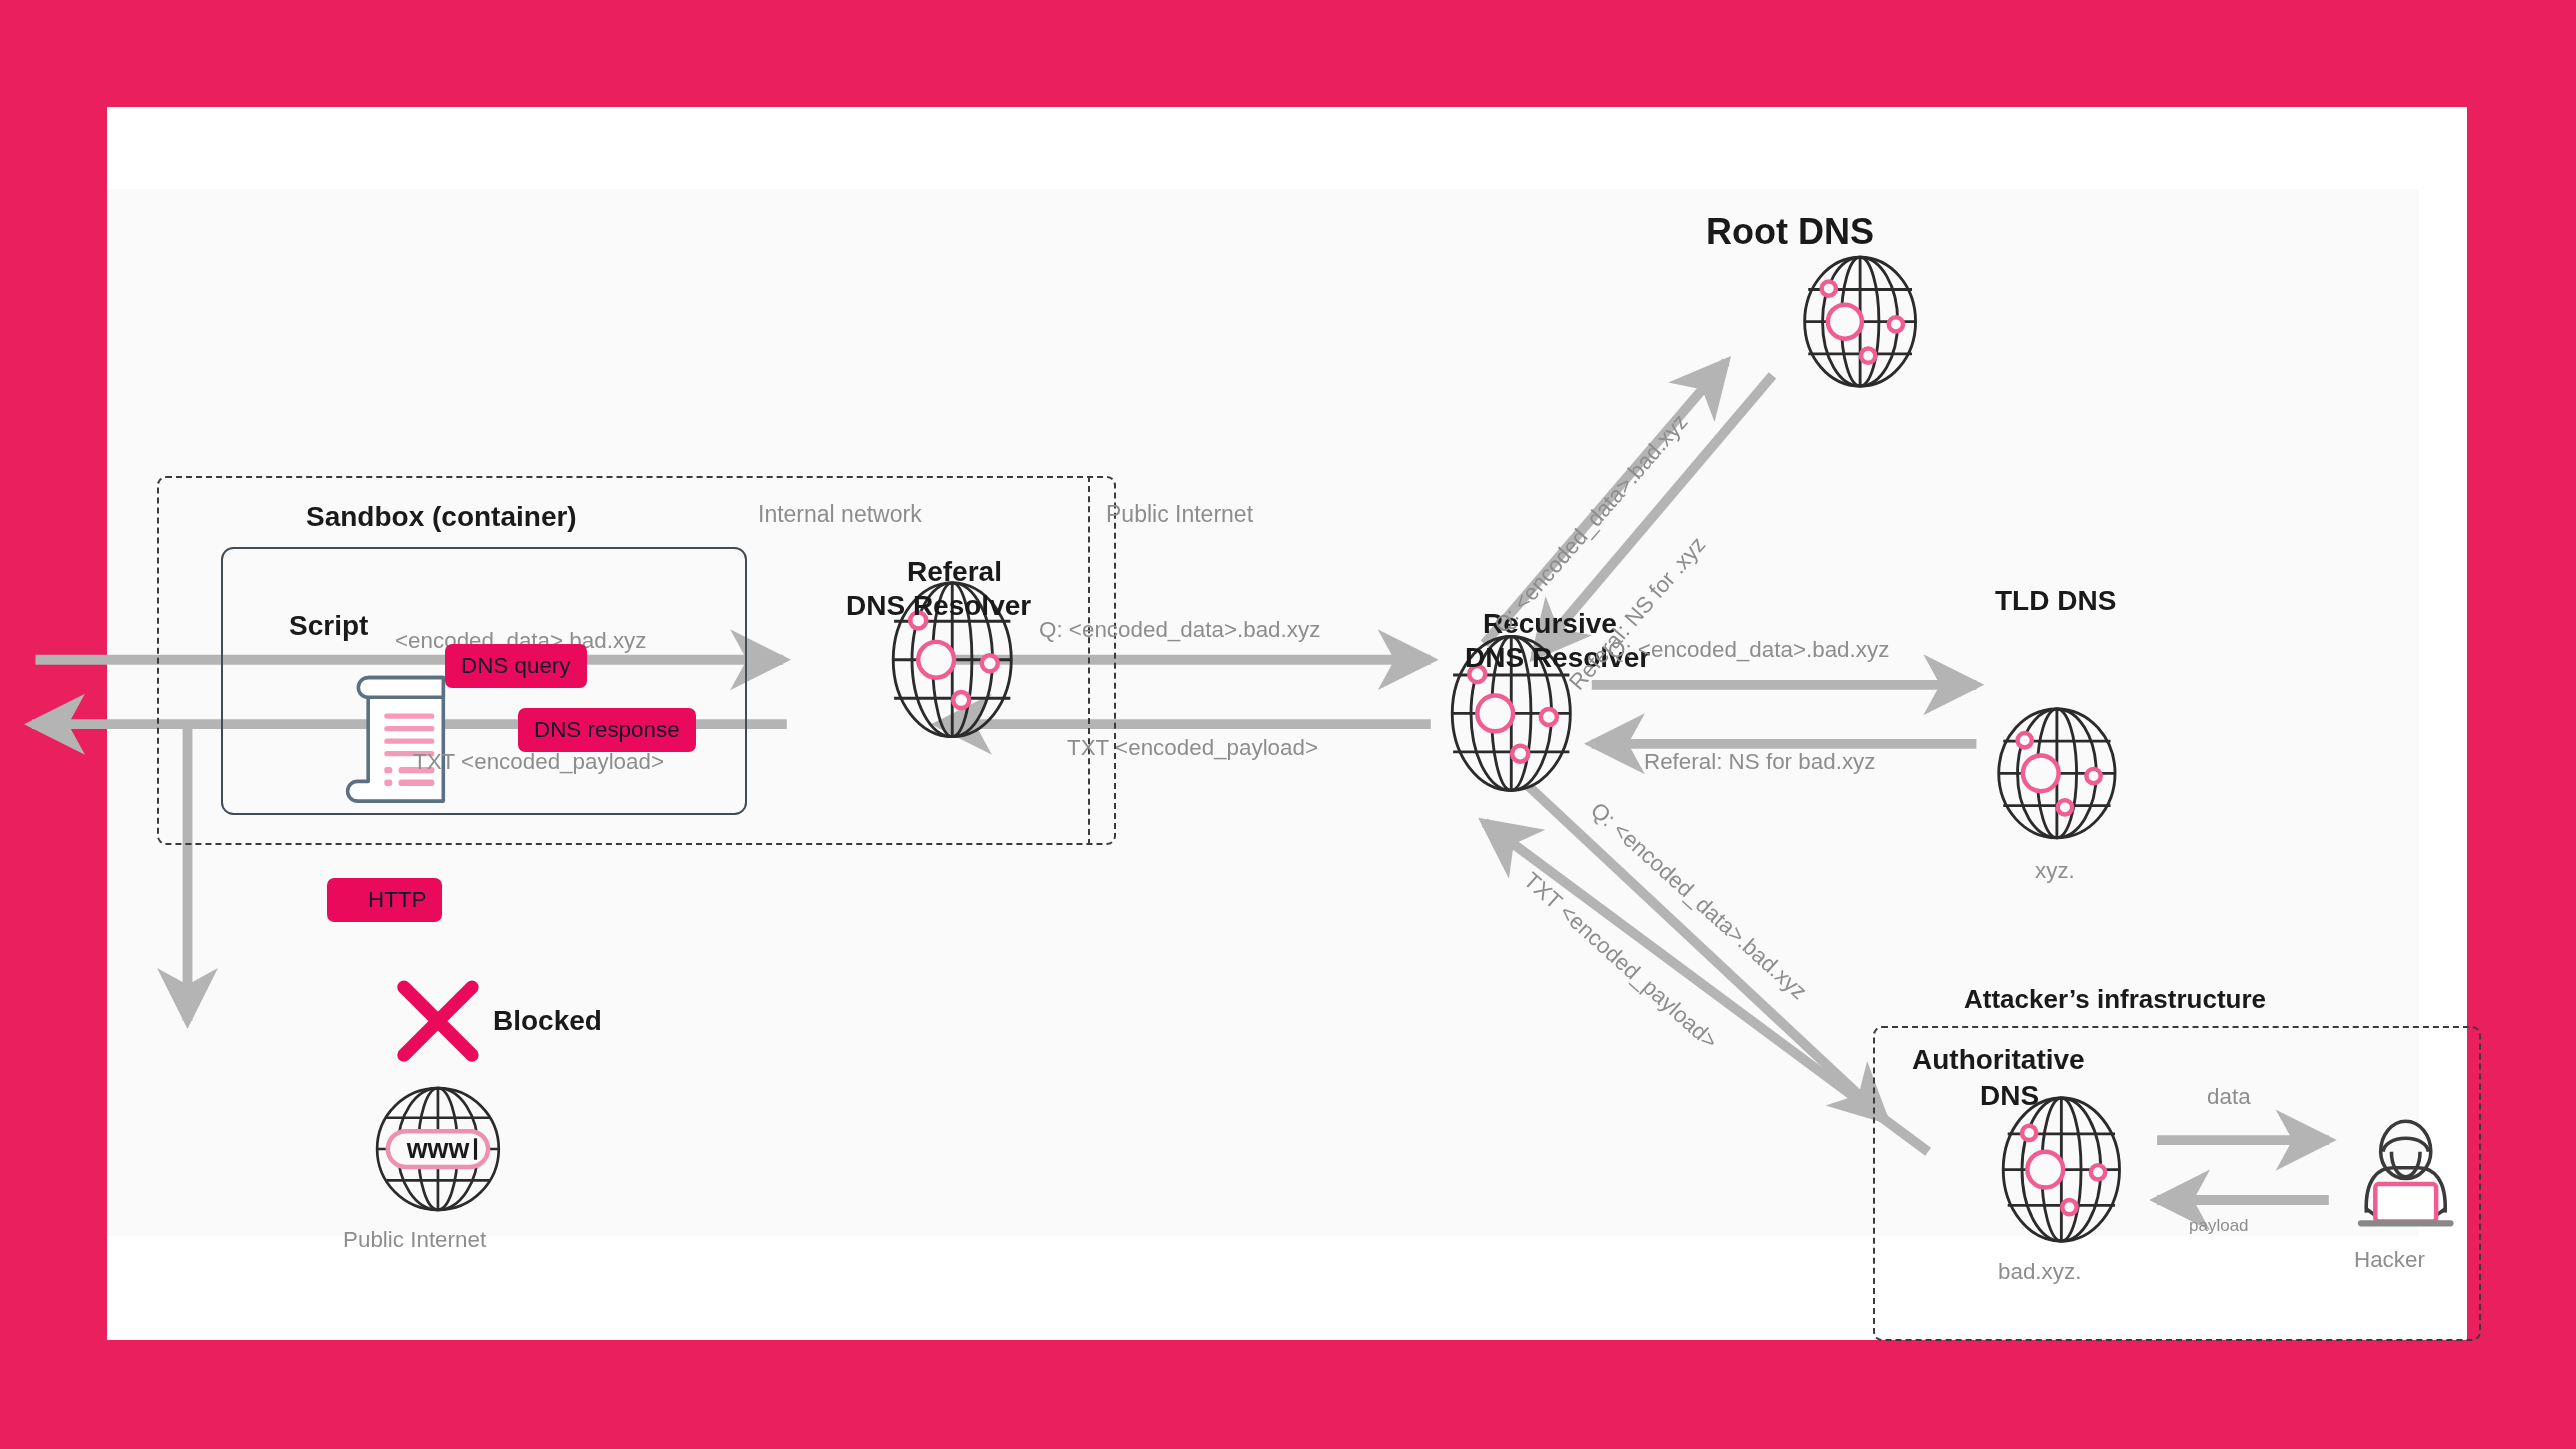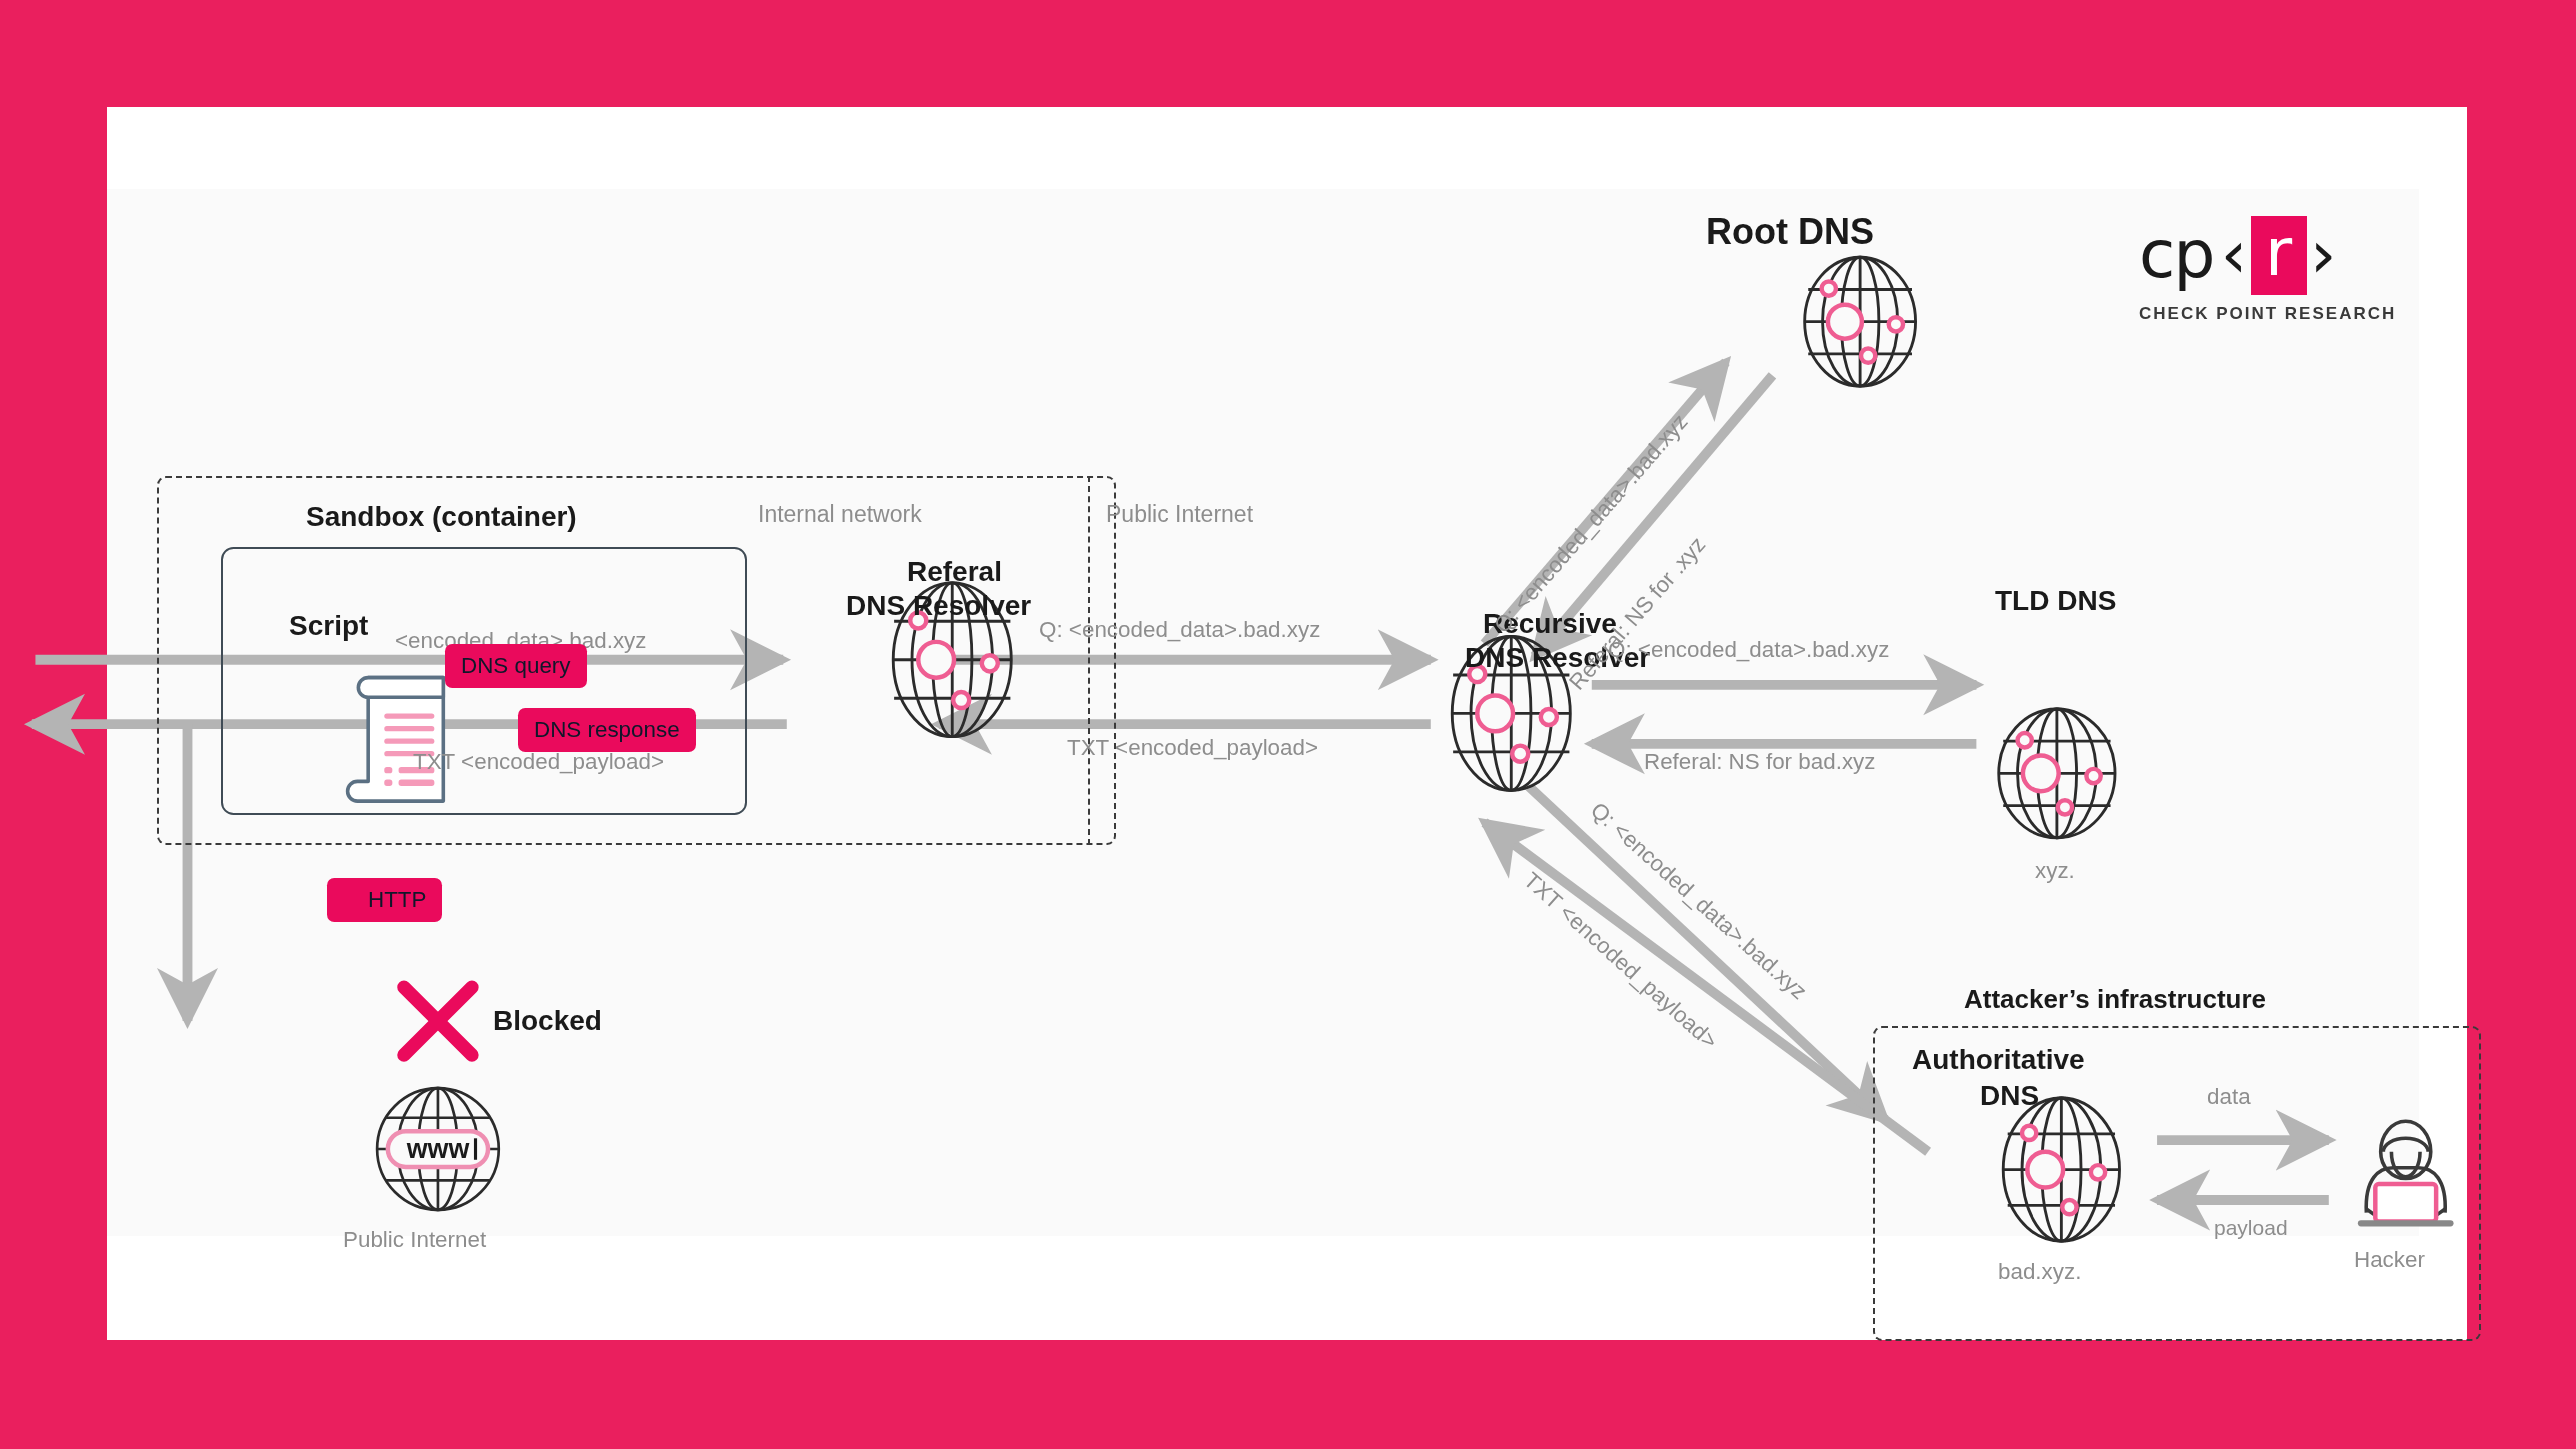--- a/index.html
+++ b/index.html
@@ -299,41 +299,32 @@
 
     <div class="lbl muted" style="left:1501px;top:530px;font-size:22.4px;">Q: &lt;encoded_data&gt;.bad.xyz</div>
     <div class="lbl muted" style="left:1537px;top:642px;font-size:22.4px;">Referal: NS for bad.xyz</div>
 
     <div class="lbl bold" style="left:1805px;top:937px;font-size:28px;">Authoritative</div>
     <div class="lbl bold" style="left:1873px;top:973px;font-size:28px;">DNS</div>
     <div class="lbl muted" style="left:1891px;top:1152px;font-size:22.4px;">bad.xyz.</div>
 
     <div class="lbl muted" style="left:2247px;top:1140px;font-size:22.4px;">Hacker</div>
     <div class="lbl muted" style="left:2100px;top:977px;font-size:22.4px;">data</div>
-    <div class="lbl muted" style="left:2082px;top:1109px;font-size:21px;margin-left:25px;">payload</div>
+    <div class="lbl muted" style="left:2082px;top:1109px;font-size:17px;">payload</div>
 
     <div class="lbl bold" style="left:386px;top:898px;font-size:28px;">Blocked</div>
 
     <div class="lbl muted" style="left:236px;top:1120px;font-size:22.4px;">Public Internet</div>
 
     <div class="rot muted" style="left:1392px;top:510px;font-size:22.4px;transform:rotate(-49deg);">Q: &lt;encoded_data&gt;.bad.xyz</div>
     <div class="rot muted" style="left:1467px;top:567px;font-size:22.4px;transform:rotate(-49deg);">Referal: NS for .xyz</div>
 
     <div class="rot muted" style="left:1487px;top:687px;font-size:22.4px;transform:rotate(42deg);">Q: &lt;encoded_data&gt;.bad.xyz</div>
     <div class="rot muted" style="left:1420px;top:757px;font-size:22.4px;transform:rotate(42deg);">TXT &lt;encoded_payload&gt;</div>
 
     <div class="chip" style="left:338px;top:537px;">DNS query</div>
     <div class="chip" style="left:411px;top:601px;">DNS response</div>
     <div class="chip" style="left:220px;top:771px;padding-left:41px;">HTTP</div>
 
-    <div class="cpr" style="left:2032px;top:109px;">
-      <div class="cpr-row">
-        <span class="cpr-txt">cp</span>
-        <span class="cpr-lt">‹</span>
-        <span class="cpr-r">r</span>
-        <span class="cpr-gt">›</span>
-      </div>
-      <div class="cpr-sub">CHECK POINT RESEARCH</div>
-    </div>
 
   </div>
 </div>
 
 
 </body></html>

